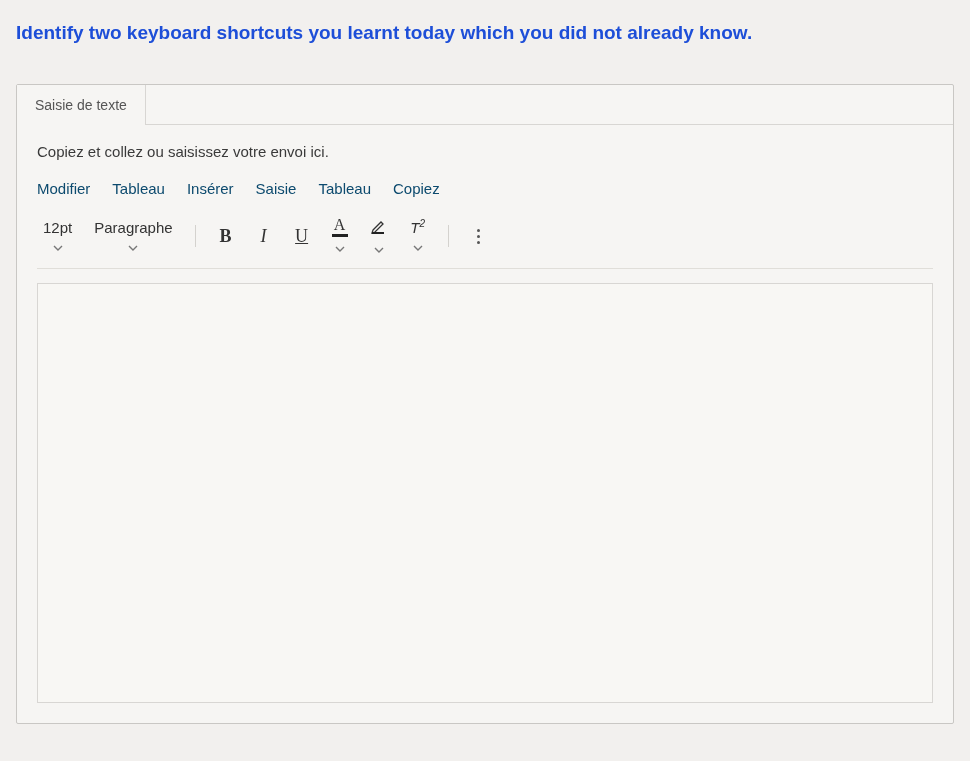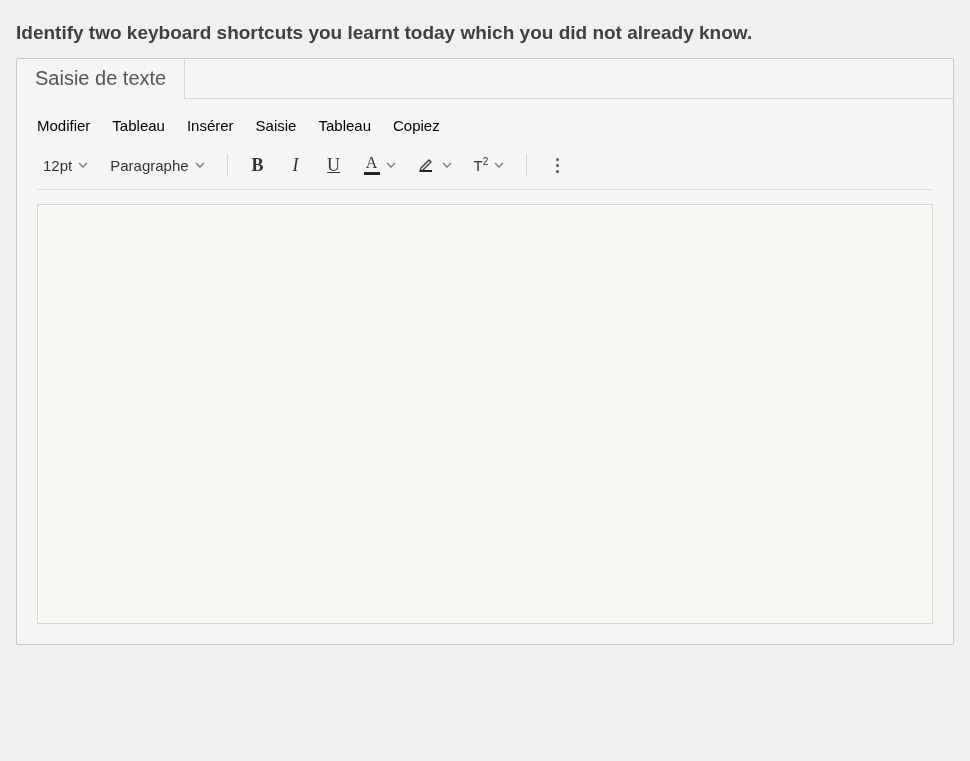--- a/index.html
+++ b/index.html
@@ -7,33 +7,33 @@
       font-family: -apple-system, BlinkMacSystemFont, "Segoe UI", Arial, sans-serif;
       background: #f2f0ee;
       width: 970px;
       height: 761px;
       padding: 20px 16px;
       color: #2d2d2d;
     }
     .question {
       font-size: 19px;
       font-weight: 700;
-      color: #404040;
-      margin-bottom: 12px;
+      color: #1d4ed8;
+      margin-bottom: 38px;
       line-height: 1.35;
     }
     .panel {
       border: 1px solid #c9c7c4;
       background: #f6f5f3;
       border-radius: 2px;
     }
     .tab {
       display: inline-block;
       padding: 10px 18px;
-      font-size: 20px;
+      font-size: 14px;
       color: #555;
       border-right: 1px solid #d8d6d3;
       border-bottom: 1px solid #d8d6d3;
       background: #f6f5f3;
       position: relative;
       top: 0;
     }
     .tab-strip {
       border-bottom: 1px solid #d8d6d3;
       height: 40px;
@@ -49,58 +49,59 @@
     }
     .hint {
       font-size: 15px;
       color: #3a3a3a;
       margin-bottom: 20px;
     }
     .menubar {
       display: flex;
       gap: 22px;
       font-size: 15px;
-      color: #000000;
+      color: #0c4a6e;
       margin-bottom: 16px;
     }
     .menubar .menu-item { cursor: pointer; }
     .toolbar {
       display: flex;
       align-items: center;
       gap: 10px;
       font-size: 15px;
       color: #333;
       padding-bottom: 8px;
       border-bottom: 1px solid #e0ded9;
     }
     .tool {
       display: inline-flex;
       align-items: center;
       gap: 6px;
       padding: 4px 6px;
       cursor: pointer;
       min-width: 28px;
       justify-content: center;
+      flex-direction: column;
     }
     .cv { font-size: 11px; color: #777; }
     .sep {
       width: 1px;
       height: 22px;
       background: #d4d2ce;
       margin: 0 6px;
     }
     .bold-glyph { font-weight: 800; font-size: 18px; font-family: Georgia, serif; }
     .italic-glyph { font-style: italic; font-size: 18px; font-family: Georgia, serif; }
     .under-glyph { text-decoration: underline; font-size: 18px; font-family: Georgia, serif; }
     .a-swatch {
       display: inline-flex; flex-direction: column; align-items: center; line-height: 1;
     }
     .a-swatch .letter { font-size: 16px; font-family: Georgia, serif; }
     .a-swatch .bar { width: 16px; height: 3px; background: #222; margin-top: 1px; }
-    .supers { font-size: 15px; }
+    .supers { font-size: 15px; font-style: italic; }
     .supers sup { font-size: 10px; }
     .kebab {
       display: inline-flex; flex-direction: column; gap: 3px; padding: 4px;
     }
     .kebab span { width: 3px; height: 3px; border-radius: 50%; background: #555; }
     .highlighter {
       display:inline-block;
     }
     .editor-area {
       margin: 0 20px 20px 20px;
@@ -116,20 +117,21 @@
 <div class="question">Identify two keyboard shortcuts you learnt today which you did not already know.</div>
 
 <div class="panel">
 
   <div class="tab-strip">
     <div class="tab">Saisie de texte</div>
   </div>
 
   <div class="panel-inner">
 
+    <div class="hint">Copiez et collez ou saisissez votre envoi ici.</div>
 
     <div class="menubar">
       <span class="menu-item">Modifier</span>
       <span class="menu-item">Tableau</span>
       <span class="menu-item">Insérer</span>
       <span class="menu-item">Saisie</span>
       <span class="menu-item">Tableau</span>
       <span class="menu-item">Copiez</span>
     </div>
 

